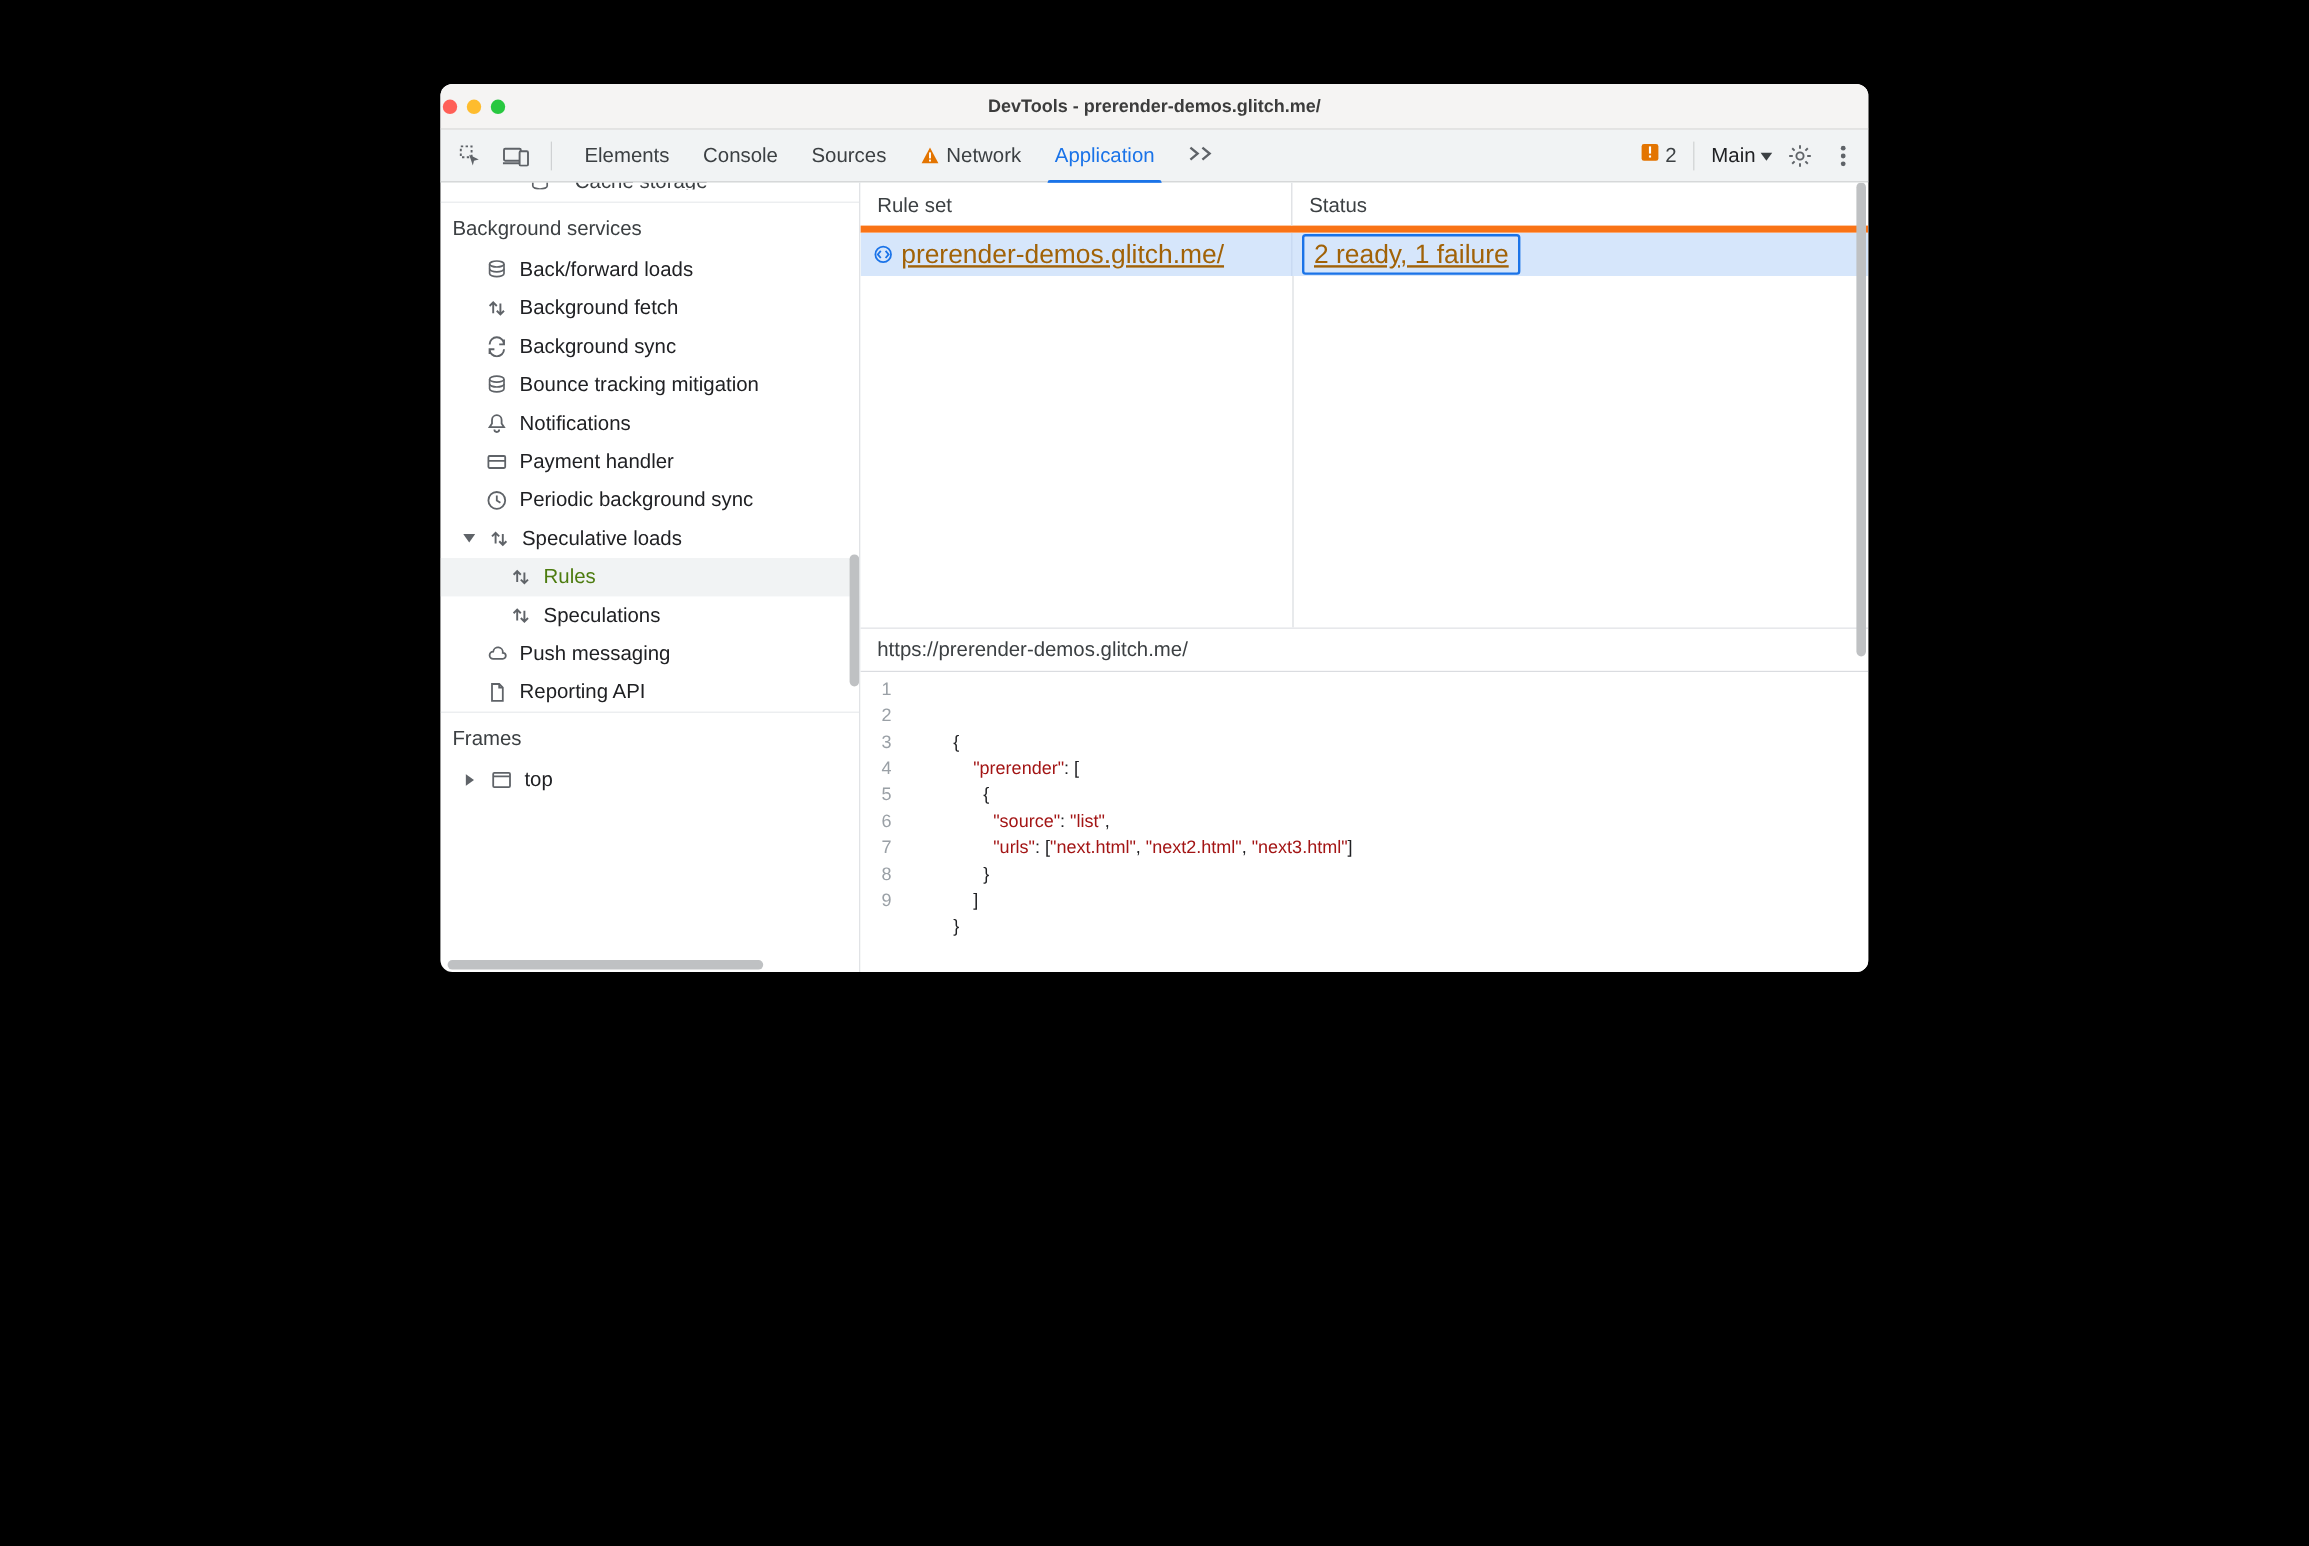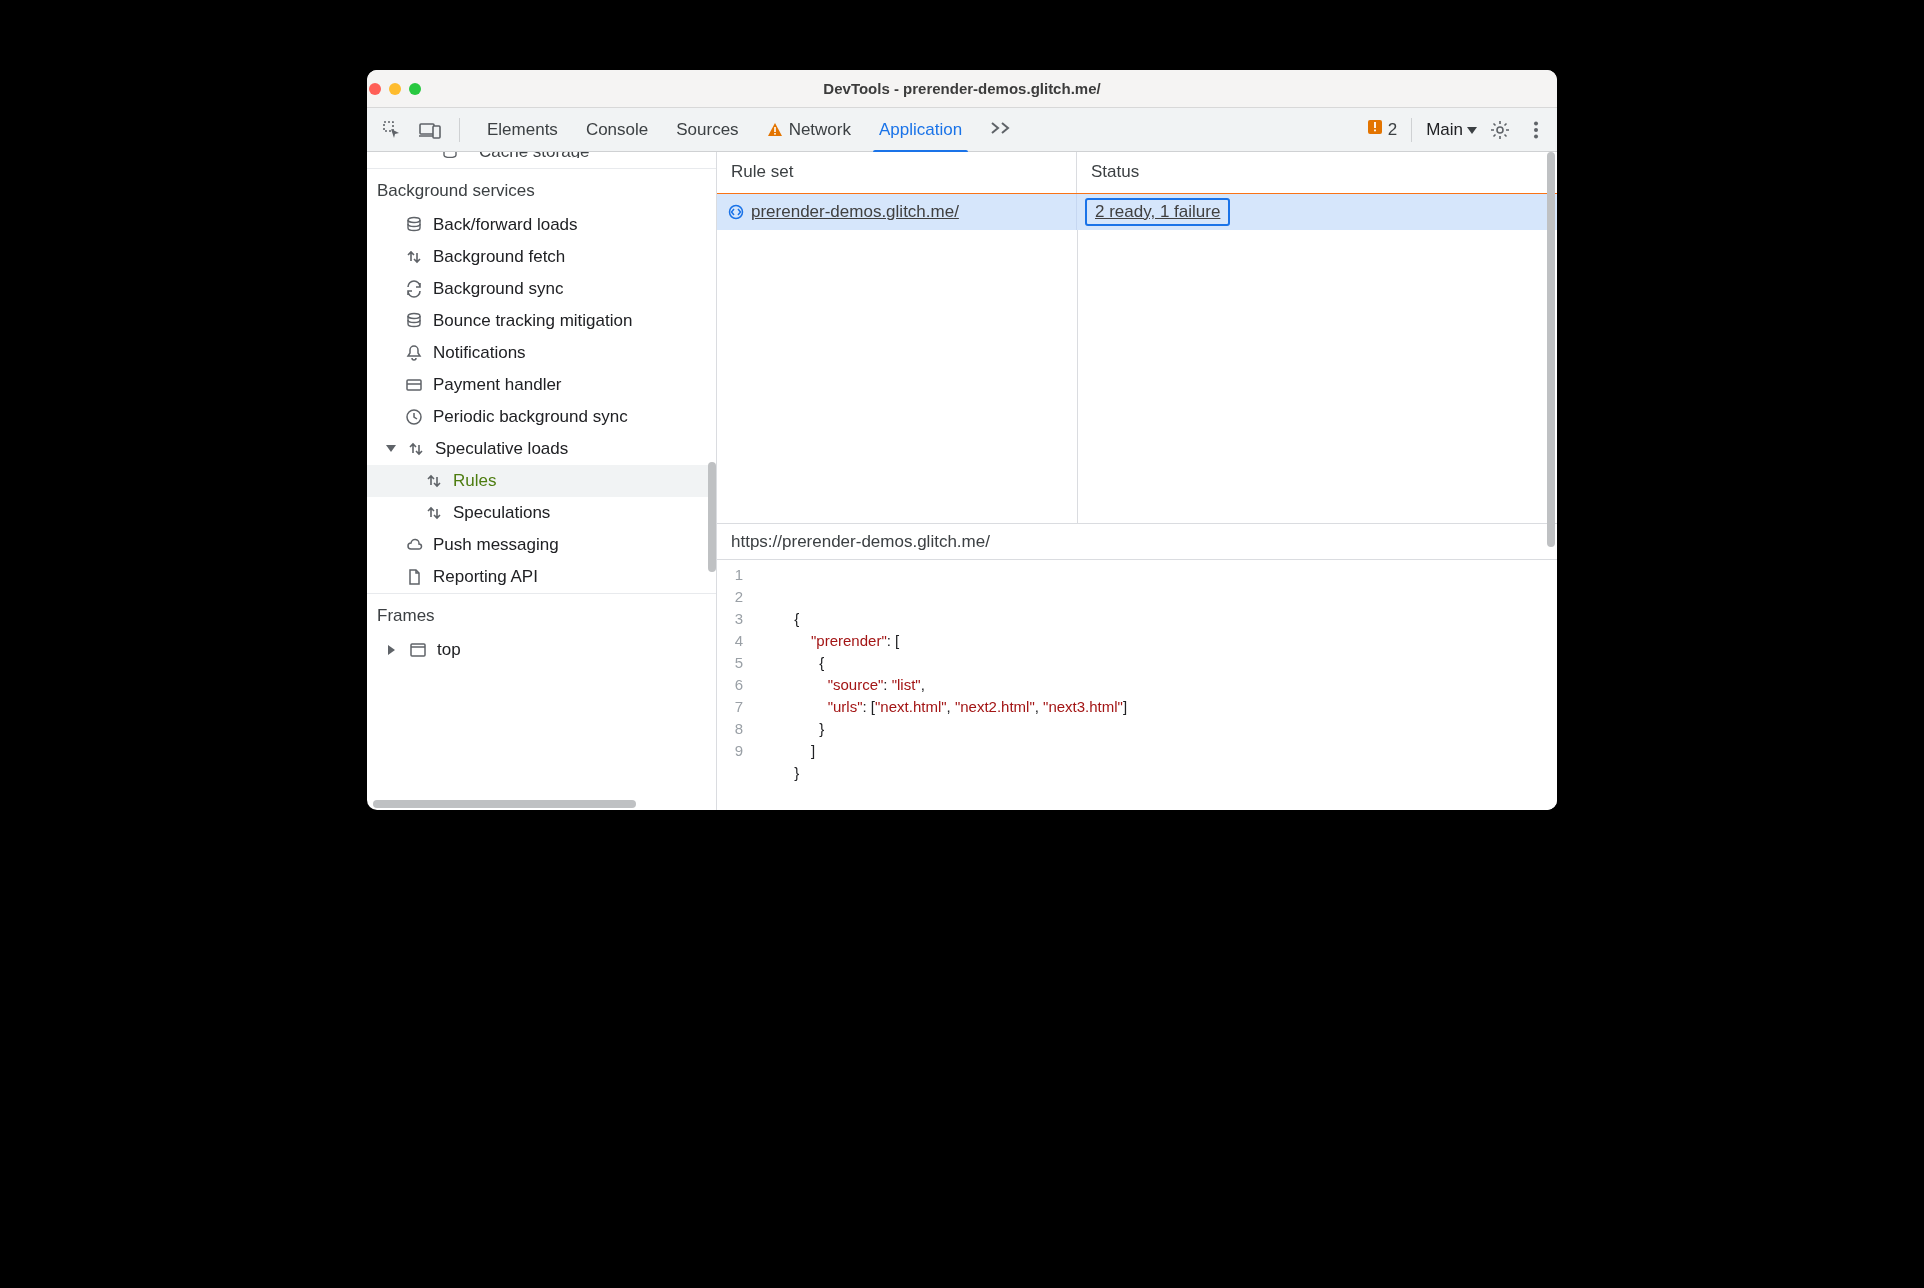--- a/index.html
+++ b/index.html
@@ -43,29 +43,29 @@
 .tree-row.indent-child.selected .label-text { color:#4d7c0f; }
 .frames .tree-row { padding-left: 18px; }
 .frames .tree-row .caret { width:14px; }
 .icon16 { width: 18px; height: 18px; display: flex; align-items: center; justify-content: center; flex-shrink:0;}
 .hscroll-track { position:absolute; bottom:2px; left:6px; right:6px; height:8px; background:transparent;}
 .hscroll-thumb { width:78%; height:8px; background:#bfc1c3; border-radius:4px;}
 .sidebar::after{content:""; position:absolute; right:0; top:310px; width:8px; height:110px; background:#bfc1c3; border-radius:4px;}
 
 
 .main { flex: 1; display: flex; flex-direction: column; overflow: hidden; }
-.table-head { display: flex; height: 42px; border-bottom: 1px solid #f97316; font-size: 17px; color: #3c4043; background: #fff; }
+.table-head { display: flex; height: 42px; border-bottom: 6px solid #f97316; font-size: 17px; color: #3c4043; background: #fff; }
 .col-ruleset { width: 360px; padding: 10px 14px; border-right: 1px solid #dadce0; }
 .col-status { flex: 1; padding: 10px 14px; }
 .table-body { flex: 0 0 330px; overflow: auto; background:#fff; border-bottom:1px solid #dadce0;}
 .table-row { display: flex; height: 36px; align-items: center; }
 .table-row.selected { background: #d6e6fb; }
 .cell-ruleset { width: 360px; padding: 0 10px; display: flex; align-items: center; gap: 6px; border-right:1px solid #c6d7f1; height:100%;}
 .cell-status { flex: 1; padding: 0 8px; height:100%; display:flex; align-items:center;}
-.link-blue { color: #404040; text-decoration: underline; font-size: 17px; cursor: pointer; }
+.link-blue { color: #a16207; text-decoration: underline; font-size: 22px; cursor: pointer; }
 .status-outline { border: 2px solid #1a73e8; border-radius: 3px; padding: 2px 8px; display: inline-block; }
 .ruleset-icon { color:#1a73e8; }
 
 .spacer-grid { flex:1; position:relative;}
 .spacer-grid::before{content:""; position:absolute; left:360px; top:0; bottom:0; width:1px; background:#dadce0;}
 
 .code-header { height: 36px; display: flex; align-items: center; padding: 0 14px; font-size: 17px; color: #3c4043; border-bottom: 1px solid #dadce0; background:#fff;}
 .code-area { flex: 1; display: flex; font-family: "Menlo", "Consolas", monospace; font-size: 15px; overflow: auto; background:#fff; line-height:22px;}
 .gutter { width: 34px; text-align: right; padding: 4px 8px 4px 0; color: #9aa0a6; user-select: none; background:#fff;}
 .code { padding: 4px 10px; white-space: pre; color: #202124; }

